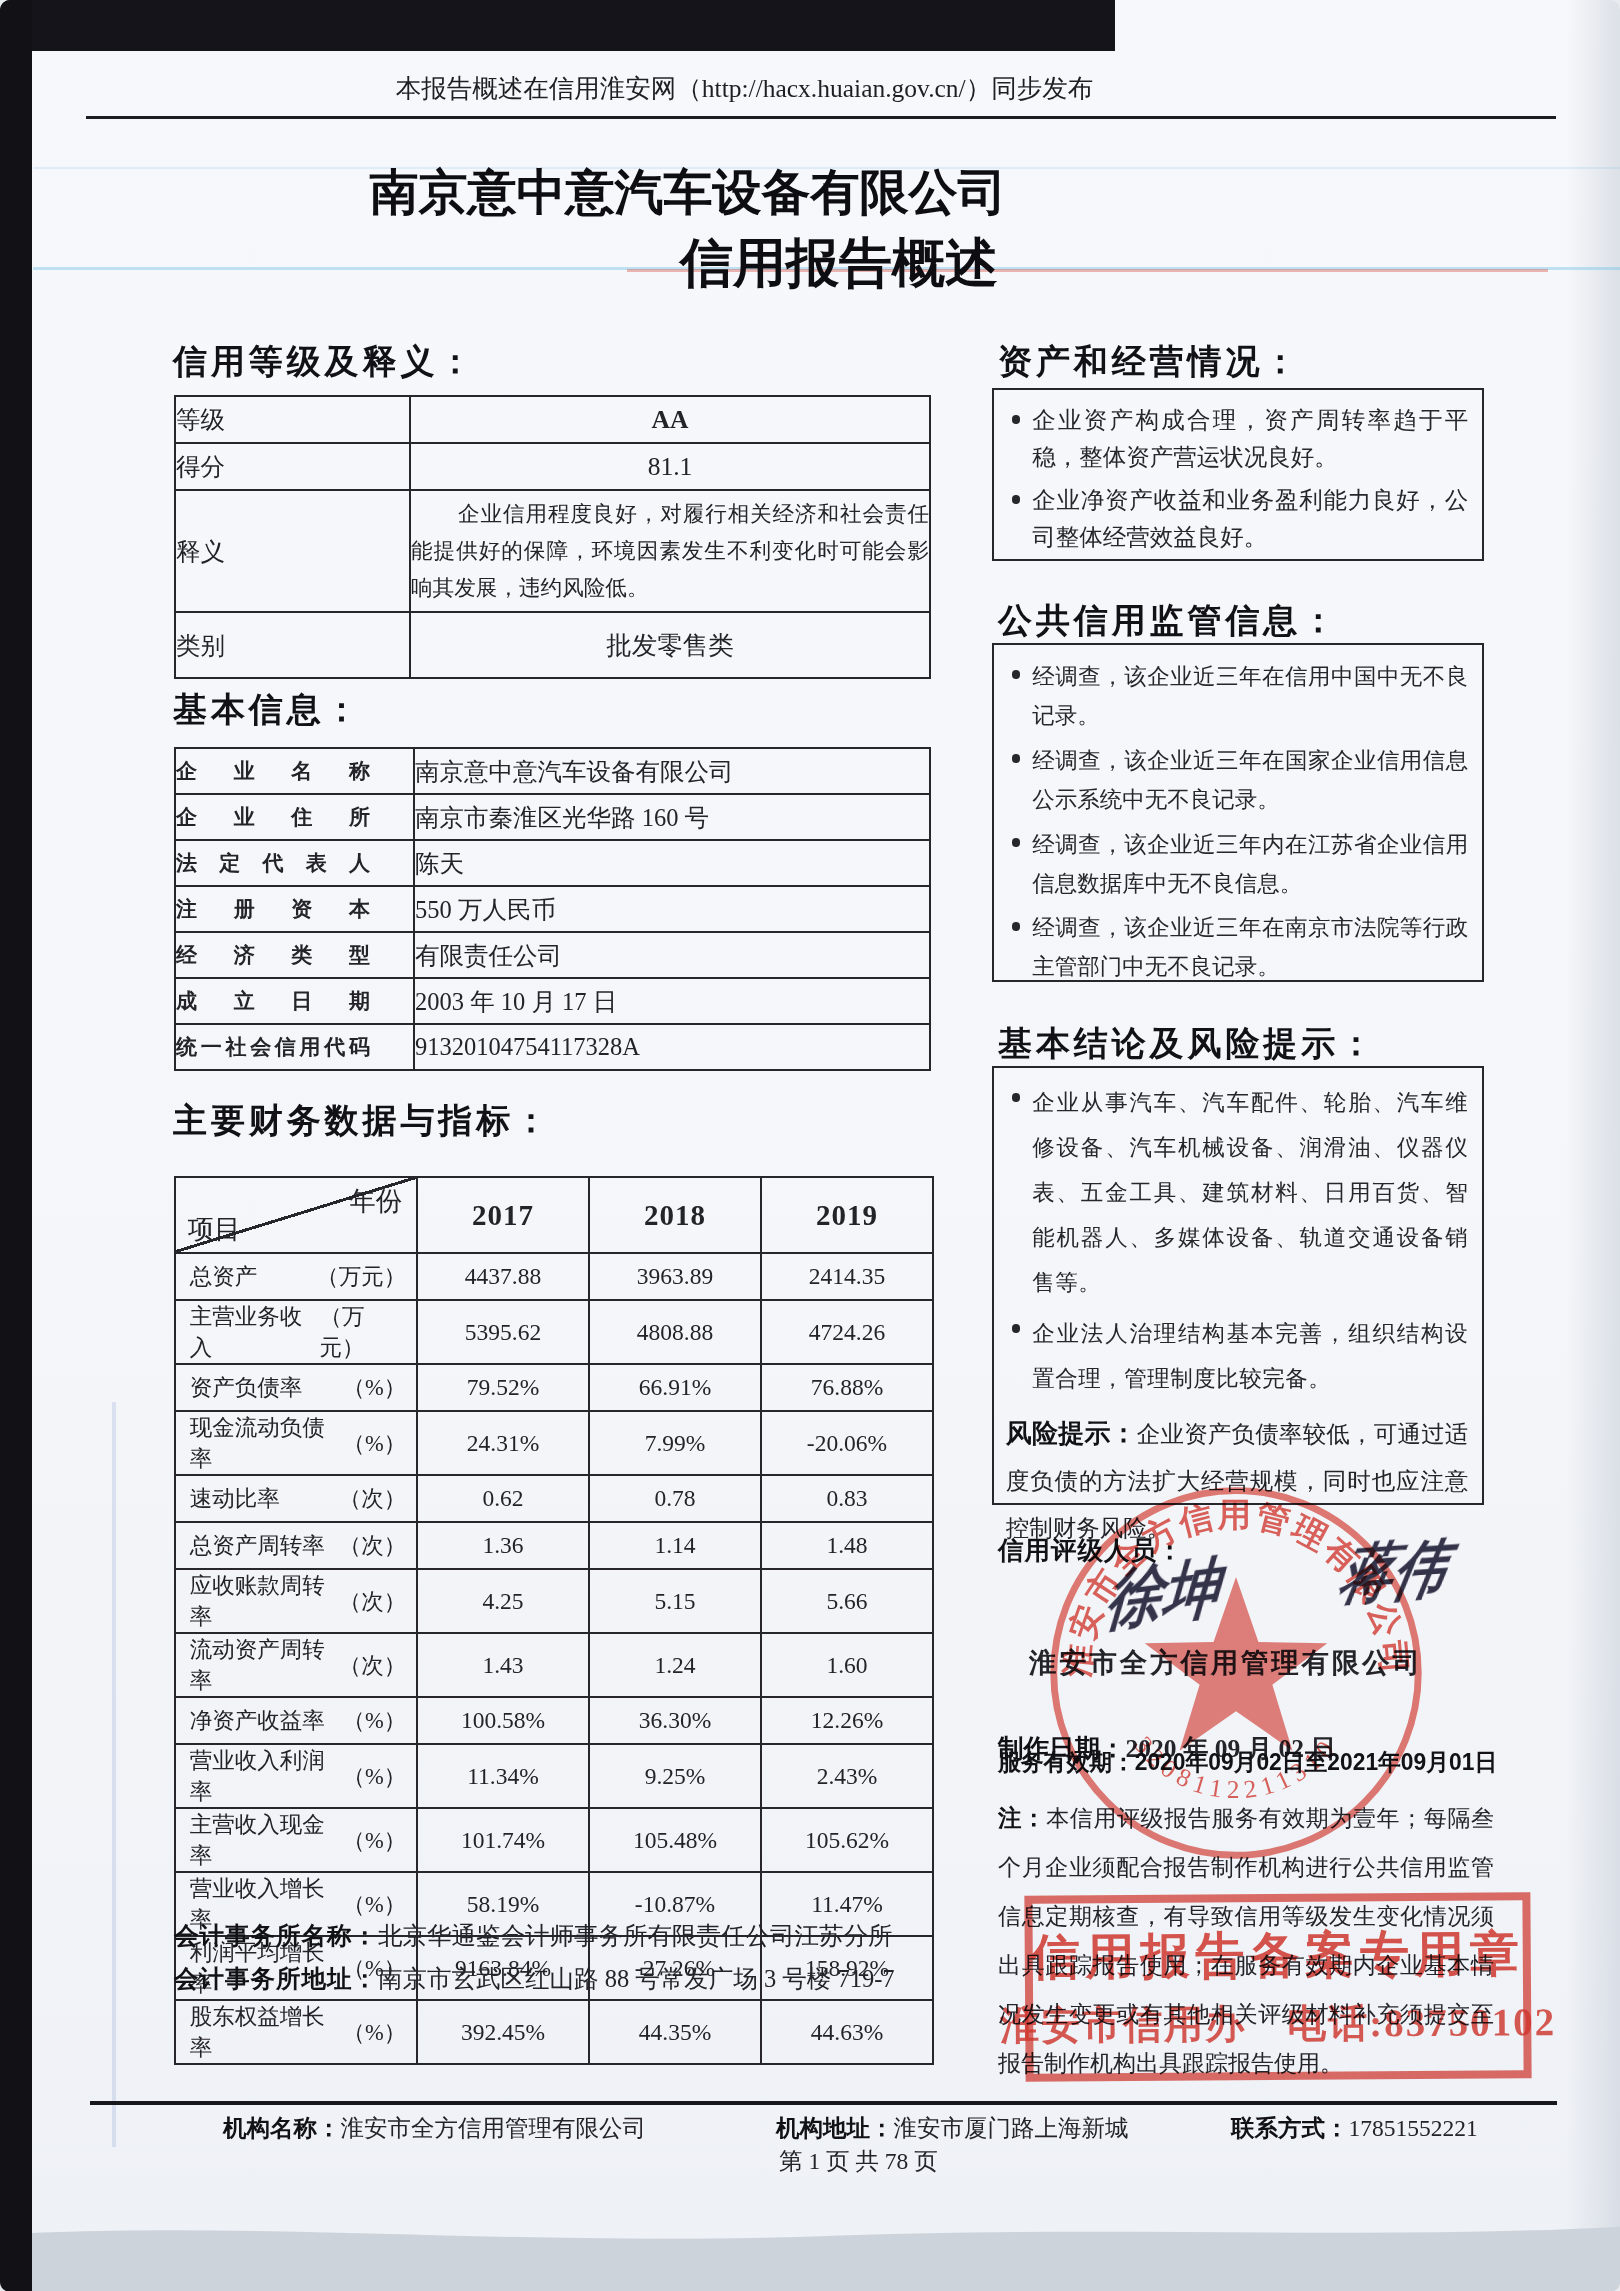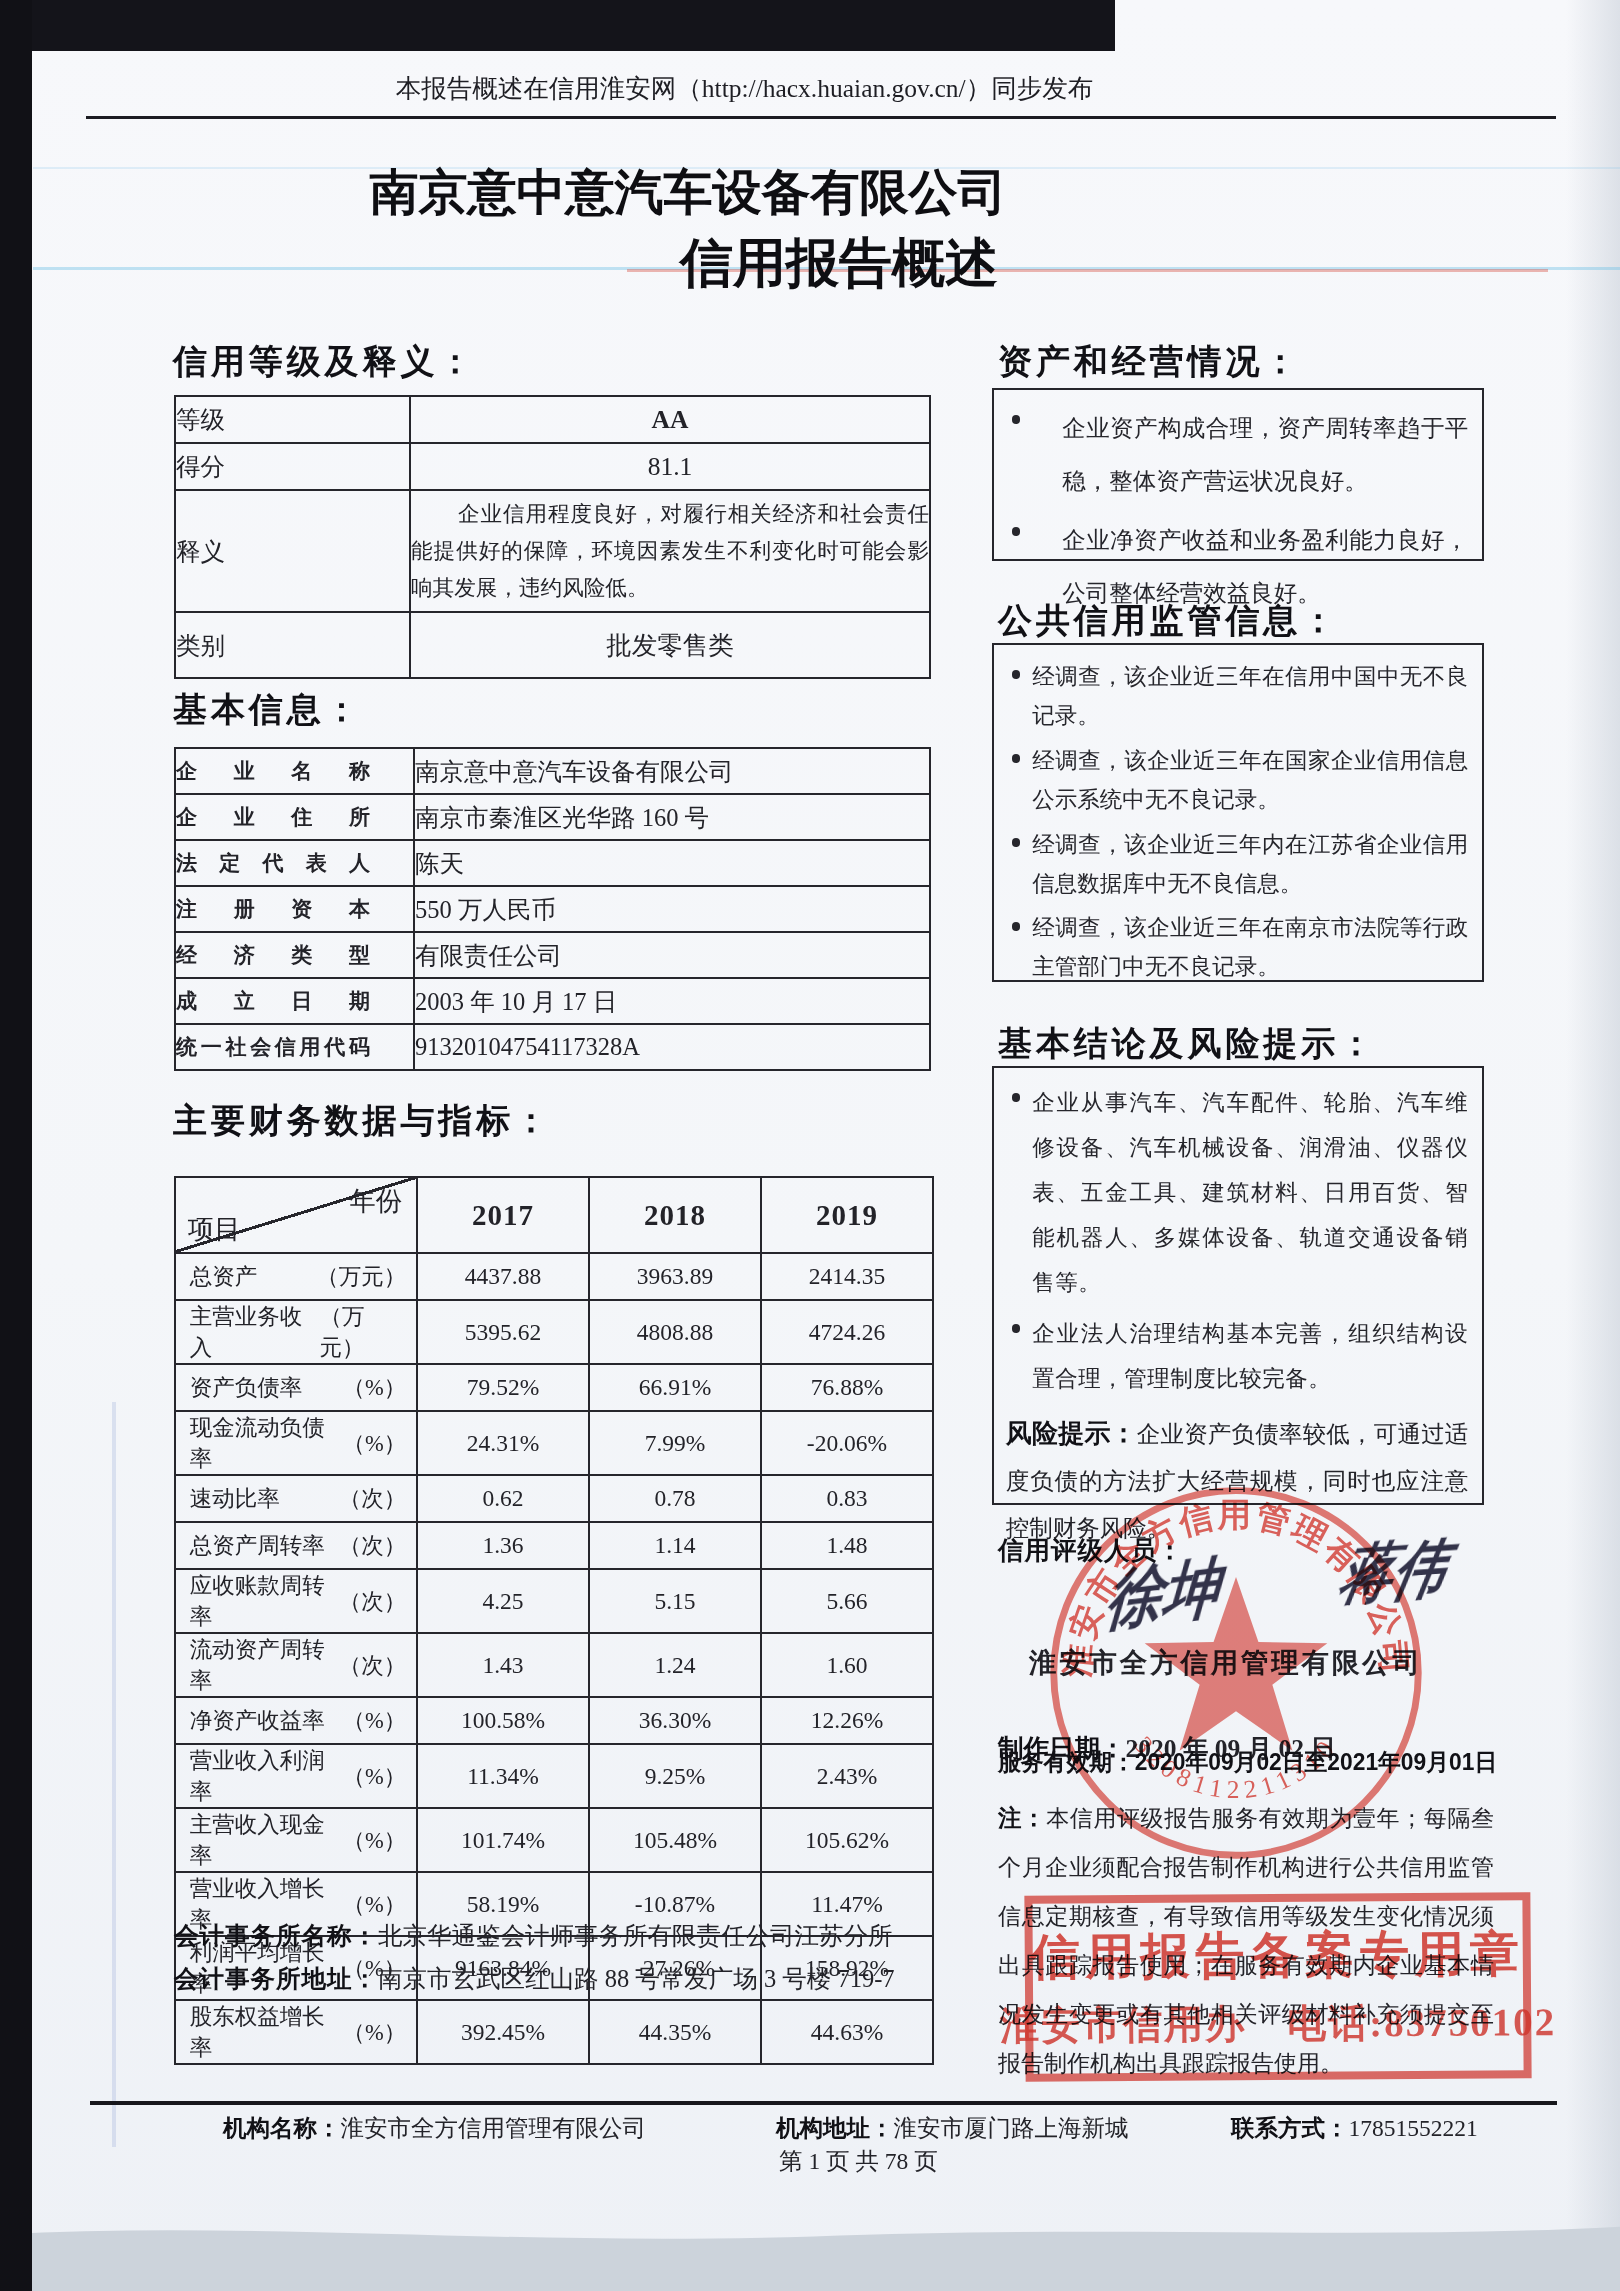--- a/index.html
+++ b/index.html
@@ -1,18 +1,18 @@
 <!DOCTYPE html>
 <html><head>
 <meta charset="utf-8">
 <style>
   html,body{margin:0;padding:0;background:#e8ebf0;}
   #page{position:relative;width:1620px;height:2292px;overflow:hidden;
         background:linear-gradient(180deg,#f7f8fb 0%,#f4f6f9 55%,#eef1f6 100%);
-        font-family:"Liberation Serif",serif;color:#232329;}
+        font-family:"Liberation Serif",serif;color:#232329;border-radius:10px;}
   .abs{position:absolute;}
   
   .scan-top{left:0;top:0;width:1115px;height:51px;background:#14141a;}
   .scan-left{left:0;top:0;width:32px;height:2292px;background:#111116;z-index:9;}
   .scan-right{right:0;top:0;width:54px;height:2292px;background:linear-gradient(to right,rgba(203,210,219,0),rgba(198,205,215,.55));}
   .art-line1{left:33px;top:167px;width:1587px;height:2px;background:rgba(130,195,230,.22);}
   .art-cyan{left:33px;top:267px;width:1587px;height:2.9px;background:rgba(112,193,228,.42);}
   .art-red{left:627px;top:269px;width:921px;height:2.9px;background:rgba(214,78,66,.40);}
   .art-bluev{left:112px;top:1402px;width:3.9px;height:745px;background:rgba(150,170,215,.28);}
   .hr-top{left:86px;top:116px;width:1470px;height:2.9px;background:#1c1c22;}
@@ -41,21 +41,21 @@
   .t3-year{text-align:center;font-weight:700;font-size:29px;letter-spacing:1px;}
   .t3-lab .fl{display:flex;justify-content:space-between;align-items:center;height:100%;padding:0 9.8px 0 13.7px;font-size:22.5px;}
   .t3-val{text-align:center;font-size:23.5px;}
   .acct{position:absolute;left:174px;white-space:nowrap;font-size:24.5px;}
   .acct b{font-family:"Liberation Sans",sans-serif;font-size:24.5px;letter-spacing:1px;color:#111116;}
   
   .obox{position:absolute;border:2.9px solid #26262c;box-sizing:border-box;padding:11.8px 13.7px 5.9px 11.8px;}
   .bul{display:flex;margin-bottom:5.9px;}
   .dot{flex:0 0 auto;width:8.8px;height:8.8px;border-radius:50%;background:#26262c;margin:13.7px 11.8px 0 5.9px;}
   .btxt{text-align:justify;color:#26262c;}
-  .box1 .btxt{font-size:23.5px;line-height:53px;margin-left:30px;}
+  .box1 .btxt{font-size:23.5px;line-height:37px;}
   .box2 .btxt{font-size:22.5px;line-height:39px;}
   .box3 .btxt{font-size:22.5px;line-height:45px;letter-spacing:0.5px;}
   .risk{margin-top:9.8px;font-size:23.5px;line-height:47px;text-align:justify;}
   .risk b{font-family:"Liberation Sans",sans-serif;font-size:26px;color:#111116;}
   
   .staff-h{left:998px;top:1533px;font-size:25.5px;letter-spacing:1px;}
   .sig{position:absolute;font-style:italic;font-weight:600;color:#1f1f38;opacity:.9;white-space:nowrap;filter:blur(0.3px);}
   .sig1{left:1106px;top:1556px;font-size:57px;transform:rotate(-7deg) skewX(-12deg) scaleY(1.15);}
   .sig2{left:1341px;top:1537px;font-size:53px;transform:rotate(-4deg) skewX(-16deg) scaleY(1.2);}
   .company{left:1029px;top:1645px;font-size:27.4px;font-weight:700;letter-spacing:2.9px;white-space:nowrap;}

